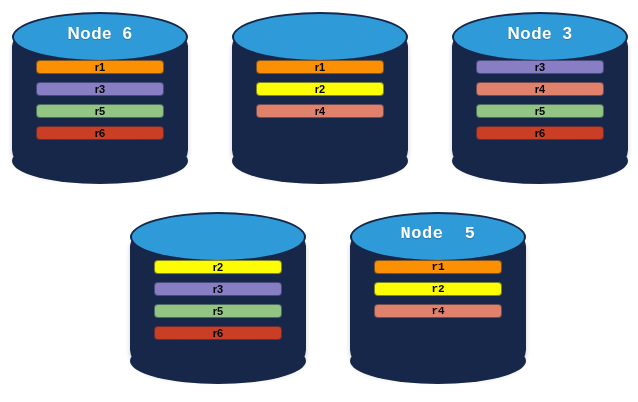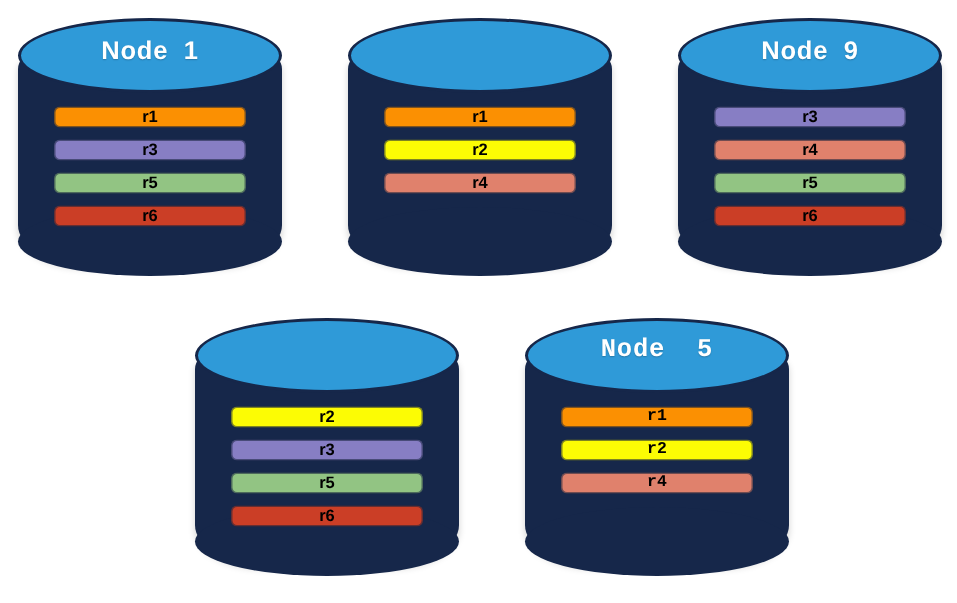--- a/index.html
+++ b/index.html
@@ -75,21 +75,21 @@
     font-size: 17px;
     font-weight: bold;
     letter-spacing: 0.5px;
     white-space: pre;
     text-shadow: 0 1px 1px rgba(0,0,0,0.22);
   }
 
   .records {
     position: absolute;
     left: 26px;
-    top: 63px;
+    top: 52px;
     width: 128px;
   }
 
   .record {
     height: 14px;
     margin-bottom: 8px;
     border-radius: 4px;
     border: 1px solid rgba(20,32,60,0.55);
     box-sizing: border-box;
     color: #000000;
@@ -101,21 +101,21 @@
   .record:last-child { margin-bottom: 0; }
 </style>
 </head>
 <body>
 
 <div id="diagram" style="background: rgb(255, 255, 255);">
     <div class="node" style="left: 10px; top: 8px;">
       <div class="cyl-body" style="background: rgb(22, 39, 74);"></div>
       <div class="cyl-bottom" style="background: rgb(22, 39, 74);"></div>
       <div class="cyl-top" style="background: rgb(47, 154, 216);"></div>
-      <div class="node-label">Node  1</div>
+      <div class="node-label">Node  6</div>
       <div class="records">
         <div class="record" style="background: rgb(251, 144, 2);">r1</div>
         <div class="record" style="background: rgb(135, 126, 196);">r3</div>
         <div class="record" style="background: rgb(146, 196, 131);">r5</div>
         <div class="record" style="background: rgb(203, 62, 38);">r6</div>
       </div>
     </div>
     <div class="node" style="left: 230px; top: 8px;">
       <div class="cyl-body" style="background: rgb(22, 39, 74);"></div>
       <div class="cyl-bottom" style="background: rgb(22, 39, 74);"></div>
@@ -123,21 +123,21 @@
       <div class="records">
         <div class="record" style="background: rgb(251, 144, 2);">r1</div>
         <div class="record" style="background: rgb(252, 252, 4);">r2</div>
         <div class="record" style="background: rgb(224, 129, 108);">r4</div>
       </div>
     </div>
     <div class="node" style="left: 450px; top: 8px;">
       <div class="cyl-body" style="background: rgb(22, 39, 74);"></div>
       <div class="cyl-bottom" style="background: rgb(22, 39, 74);"></div>
       <div class="cyl-top" style="background: rgb(47, 154, 216);"></div>
-      <div class="node-label">Node  9</div>
+      <div class="node-label">Node  3</div>
       <div class="records">
         <div class="record" style="background: rgb(135, 126, 196);">r3</div>
         <div class="record" style="background: rgb(224, 129, 108);">r4</div>
         <div class="record" style="background: rgb(146, 196, 131);">r5</div>
         <div class="record" style="background: rgb(203, 62, 38);">r6</div>
       </div>
     </div>
     <div class="node" style="left: 128px; top: 208px;">
       <div class="cyl-body" style="background: rgb(22, 39, 74);"></div>
       <div class="cyl-bottom" style="background: rgb(22, 39, 74);"></div>

